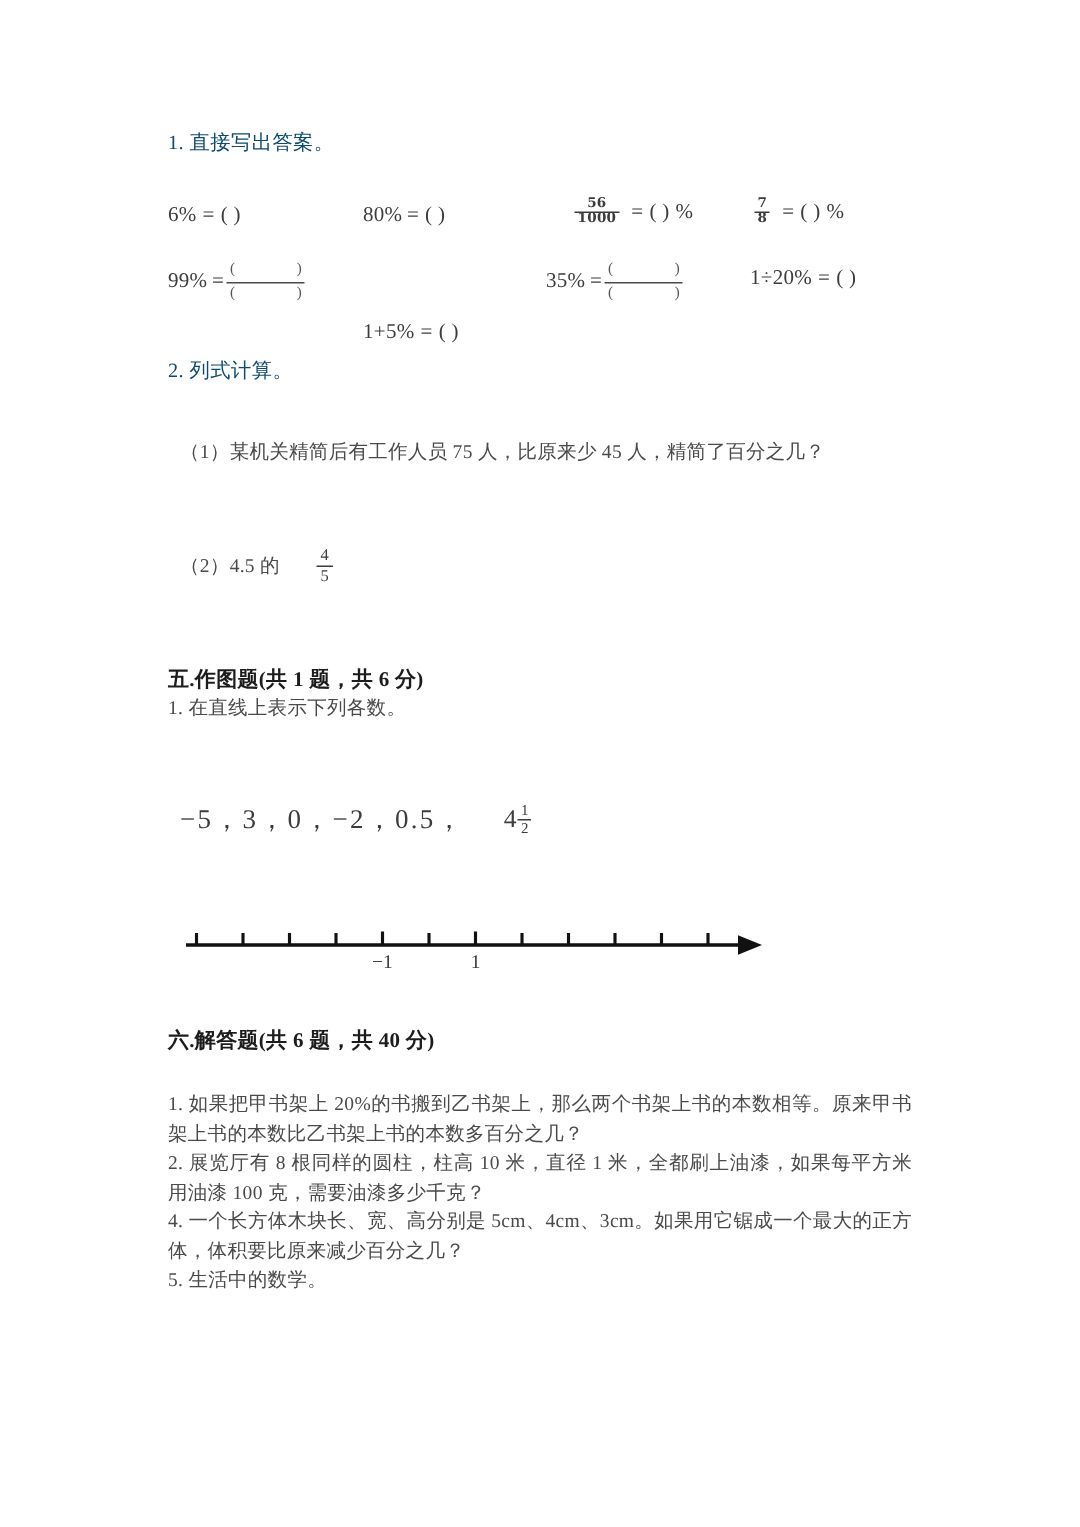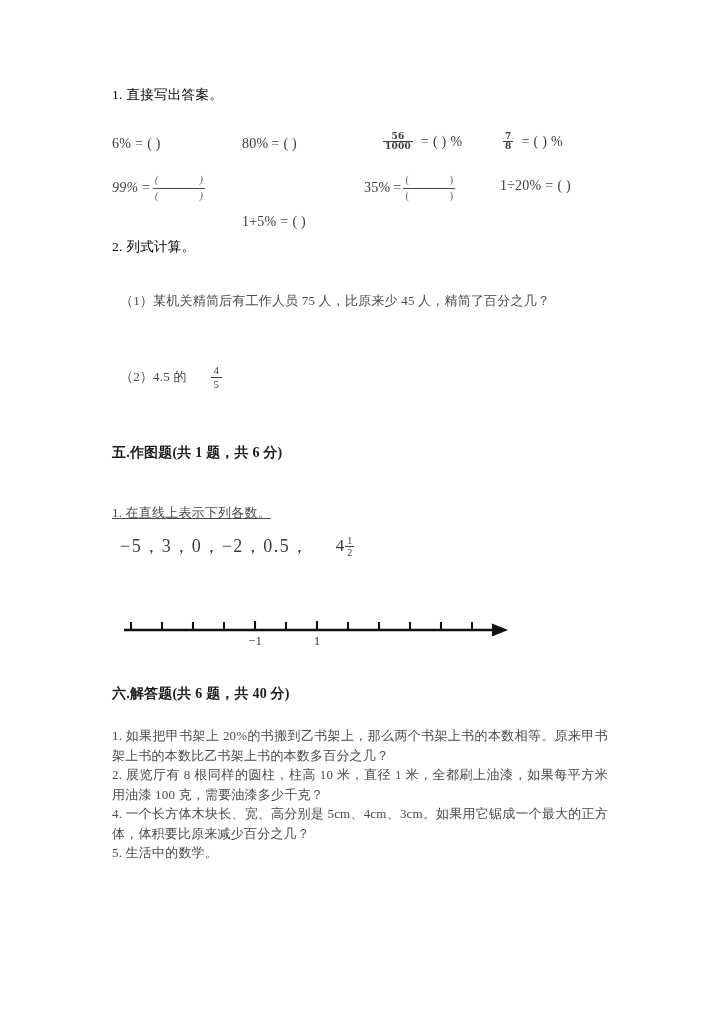--- a/index.html
+++ b/index.html
@@ -25,21 +25,21 @@
   .content {
     position: absolute;
     left: 112px;
     top: 0;
     width: 496px;
   }
 
   
   .q-label {
     font-size: 13.5px;
-    color: #000000;
+    color: #0c4a6e;
     letter-spacing: 0.3px;
   }
   .section-heading {
     font-size: 14px;
     font-weight: bold;
     color: #1c1c1c;
     letter-spacing: 0.2px;
   }
   .body-line {
     font-size: 13px;
@@ -209,21 +209,21 @@
         <span>=</span>
         <span class="spacer" style="width:4px;"></span>
         <span class="blank">(          )</span>
         <span class="spacer" style="width:4px;"></span>
         <span>%</span>
       </div>
     </div>
 
     <div class="eq-row" style="top:174px;">
 
-      <div class="eq-cell" style="left:0; top:0px;font-style:italic;">
+      <div class="eq-cell" style="left:0; top:0px;">
         <span>99%</span>
         <span class="spacer" style="width:3px;"></span>
         <span>=</span>
         <span class="frac-blank">
           <span class="num">
             <span>(</span>
             <span>)</span>
           </span>
           <span class="den">
             <span>(</span>
@@ -274,21 +274,21 @@
       <span class="spacer" style="width:22px;"></span>
       <span class="frac-inline">
         <span class="num">4</span>
         <span class="den">5</span>
       </span>
       <span class="spacer" style="width:22px;"></span>
     </div>
 
     <div class="abs section-heading" style="left:0; top:444px;">五.作图题(共 1 题，共 6 分)</div>
 
-    <div class="abs body-line" style="left:0; top:503px;text-decoration:underline;">1. 在直线上表示下列各数。</div>
+    <div class="abs body-line" style="left:0; top:462px;">1. 在直线上表示下列各数。</div>
 
     <div class="abs" style="left:8px; top:534px; display:flex; align-items:center;">
       <span style="font-size:18px; letter-spacing:1.5px; color:#3c3c3c;">−5，3，0，−2，0.5，</span>
       <span class="spacer" style="width:26px;"></span>
       <span class="mixed">
         <span class="whole">4</span>
         <span class="mfrac">
           <span class="num">1</span>
           <span class="den">2</span>
         </span>

